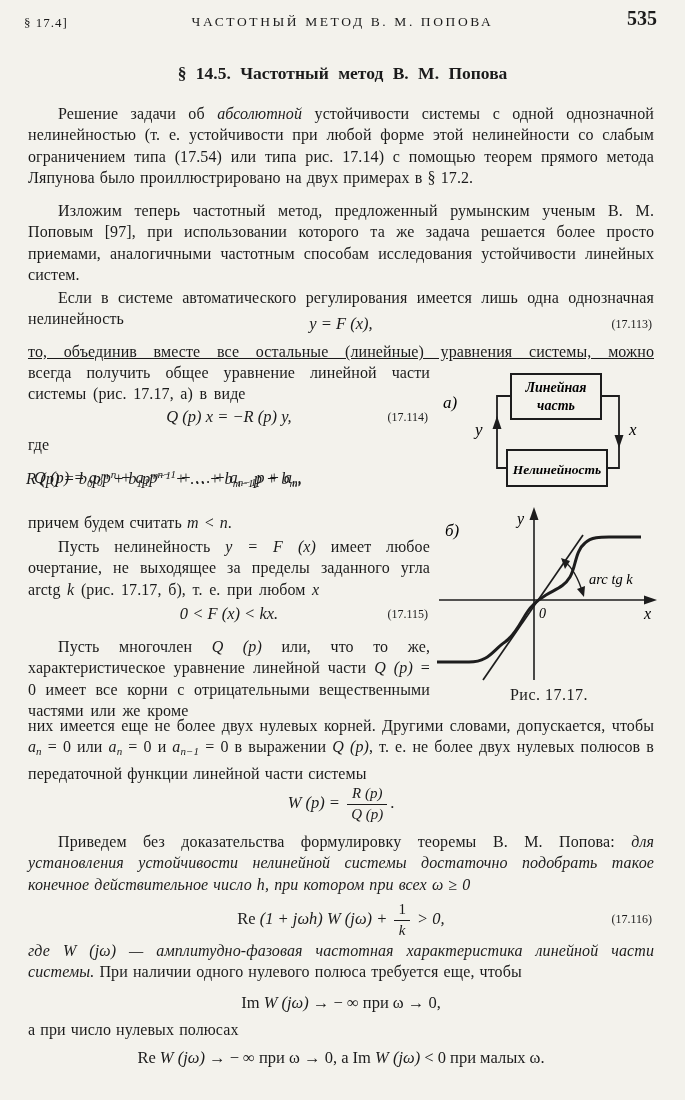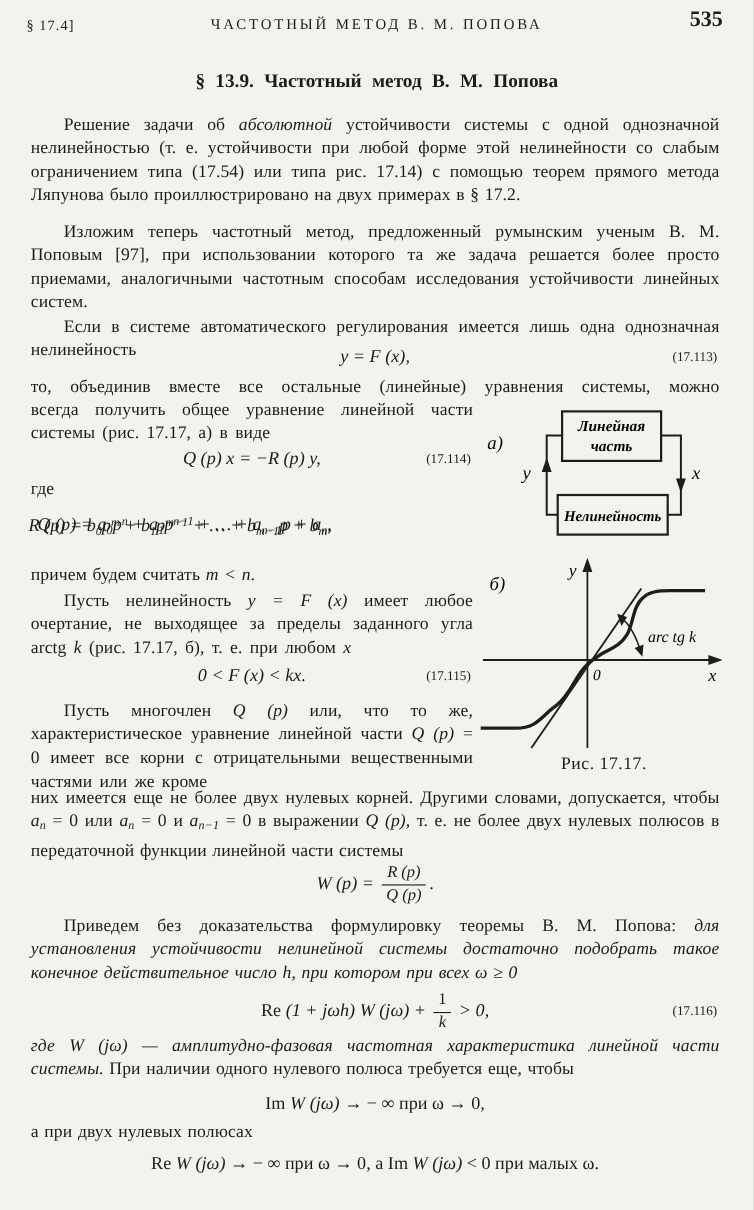--- a/index.html
+++ b/index.html
@@ -11,21 +11,21 @@
   .abs{position:absolute;}
   
   .hdr-left{left:24px;top:15px;font-size:13px;letter-spacing:1px;}
   .hdr-center{left:0;top:14px;width:100%;text-align:center;font-size:13.5px;letter-spacing:2.6px;}
   .hdr-right{right:28px;top:7px;font-size:20px;font-weight:bold;}
   .title{left:0;top:63px;width:100%;text-align:center;font-size:17.5px;font-weight:bold;word-spacing:5px;margin:0;}
   
   .body{font-size:16px;line-height:21.4px;text-align:justify;margin:0;word-spacing:1px;letter-spacing:0.1px;}
   .ind{text-indent:30px;}
   .narrow{word-spacing:2.5px;}
-  .lastjust{text-align-last:justify;}
+  .lastjust{text-align-last:justify;text-decoration:underline;}
   em,.math{font-style:italic;}
   .up{font-style:normal;}
   
   .eqrow{text-align:center;font-size:16.5px;line-height:24px;}
   .eqnum{position:absolute;right:2px;top:50%;transform:translateY(-50%);font-style:normal;font-size:12px;}
   .eqleft{font-size:16.5px;line-height:36px;}
   sub,sup{font-size:11px;font-style:italic;}
   sub{vertical-align:-3px;}
   sup{vertical-align:5px;}
   .frac{display:inline-block;vertical-align:middle;text-align:center;line-height:1.15;margin:0 3px;}
@@ -39,21 +39,21 @@
 </style>
 </head>
 <body>
 
 <div class="page">
 
   <div class="abs hdr-left">§ 17.4]</div>
   <div class="abs hdr-center">ЧАСТОТНЫЙ МЕТОД В. М. ПОПОВА</div>
   <div class="abs hdr-right">535</div>
 
-  <h1 class="abs title">§ 13.9. Частотный метод В. М. Попова</h1>
+  <h1 class="abs title">§ 14.5. Частотный метод В. М. Попова</h1>
 
   <p class="abs body ind" style="left:28px;top:103px;width:626px;"><span>Решение задачи об </span><em>абсолютной</em><span> устойчивости системы с одной однозначной нелинейностью (т. е. устойчивости при любой форме этой нелинейности со слабым ограничением типа (17.54) или типа рис. 17.14) с помощью теорем прямого метода Ляпунова было проиллюстрировано на двух примерах в § 17.2.</span></p>
 
   <p class="abs body ind" style="left:28px;top:200px;width:626px;">Изложим теперь частотный метод, предложенный румынским ученым В. М. Поповым [97], при использовании которого та же задача решается более просто приемами, аналогичными частотным способам исследования устойчивости линейных систем.</p>
 
   <p class="abs body ind" style="left:28px;top:287px;width:626px;">Если в системе автоматического регулирования имеется лишь одна однозначная нелинейность</p>
 
   <div class="abs eqrow" style="left:28px;top:312px;width:626px;">
     <span class="math">y = F (x),</span>
     <span class="eqnum">(17.113)</span>
@@ -96,21 +96,21 @@
     <span class="up">Re </span><span class="math">(1 + jωh) W (jω) + </span><span class="frac"><span class="fnum up">1</span><span class="fden math">k</span></span><span class="math"> &gt; 0,</span>
     <span class="eqnum">(17.116)</span>
   </div>
 
   <p class="abs body" style="left:28px;top:940px;width:626px;"><em>где W (jω) — амплитудно-фазовая частотная характеристика линейной части системы.</em><span> При наличии одного нулевого полюса требуется еще, чтобы</span></p>
 
   <div class="abs eqrow" style="left:28px;top:991px;width:626px;">
     <span class="up">Im </span><em>W (jω)</em><span class="up"> → − ∞ при ω → 0,</span>
   </div>
 
-  <p class="abs body" style="left:28px;top:1019px;width:400px;">а при двух нулевых полюсах</p>
+  <p class="abs body" style="left:28px;top:1019px;width:400px;">а при число нулевых полюсах</p>
 
   <div class="abs eqrow" style="left:28px;top:1046px;width:626px;">
     <span class="up">Re </span><em>W (jω)</em><span class="up"> → − ∞ при ω → 0, а Im </span><em>W (jω)</em><span class="up"> &lt; 0 при малых ω.</span>
   </div>
 
   <div class="abs figure">
 
     <svg style="top:0;" width="232" height="134" viewBox="0 0 232 134">
       <text x="10" y="42" class="svg-italic" font-size="17">а)</text>
       <rect x="78" y="8" width="90" height="45" fill="none" stroke="#1d1d1d" stroke-width="2"></rect>

